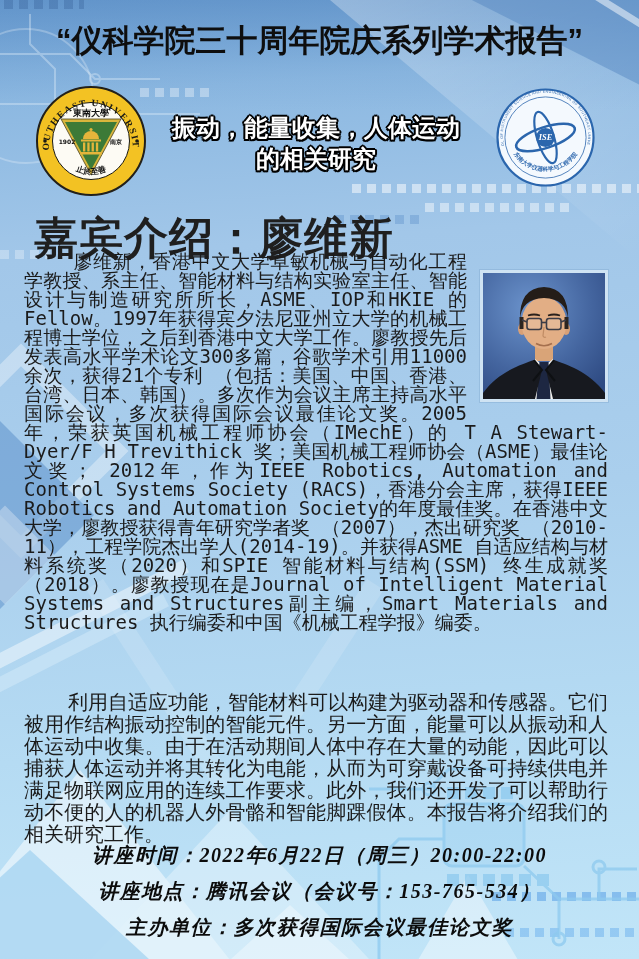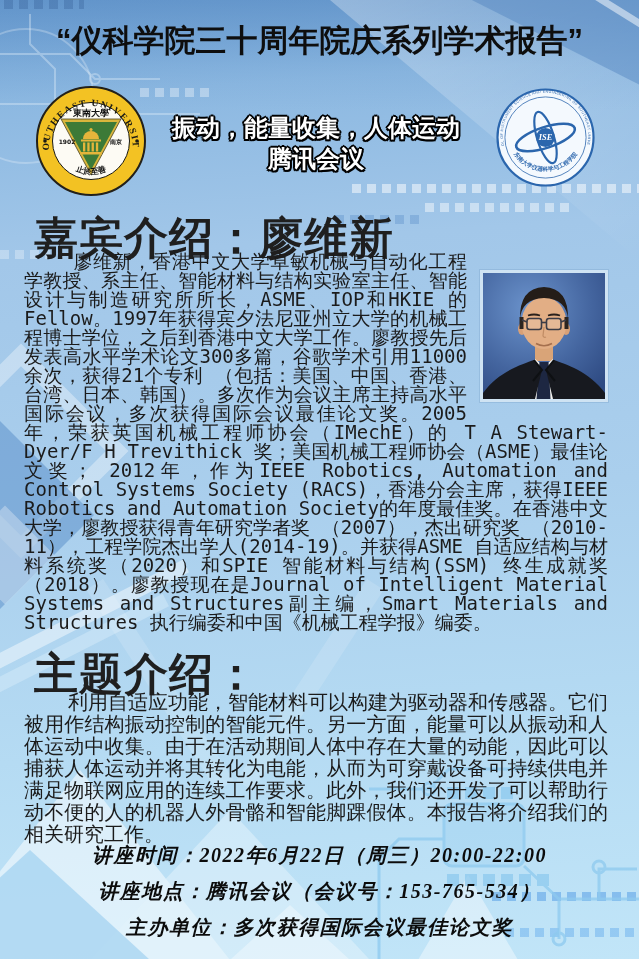--- a/index.html
+++ b/index.html
@@ -110,21 +110,21 @@
   </div>
 
   <div class="layer-content">
 
     <div class="title-block">
       <div>“仪科学院三十周年院庆系列学术报告”</div>
     </div>
 
     <div class="subtitle-block">
       <div>振动，能量收集，人体运动</div>
-      <div>腾讯会议</div>
+      <div>的相关研究</div>
     </div>
 
     <svg class="seal-left" viewBox="0 0 110 110">
       <defs>
         <path id="seu-top" d="M 13,62 A 42,42 0 1 1 97,62"></path>
         <path id="seu-bot" d="M 21,64 A 36,36 0 0 0 89,64"></path>
       </defs>
       <circle cx="55" cy="55" r="54" fill="#f3c223" stroke="#22201a" stroke-width="2"></circle>
       <circle cx="55" cy="55" r="38.5" fill="#fdfbf4" stroke="#1a1a14" stroke-width="1"></circle>
       <text font-family="Liberation Serif,serif" font-size="9.5" font-weight="bold" fill="#1a1a14" letter-spacing="1.5">
@@ -208,21 +208,20 @@
           <polygon points="56.5,89 65.5,89 67.5,126 53.5,126" fill="#1d2742"></polygon>
           <path d="M0,126 L0,120 C16,98 40,91 51,87 L59,97 L52,126 Z" fill="#17191f"></path>
           <path d="M122,126 L122,120 C106,98 82,91 71,87 L63,97 L70,126 Z" fill="#17191f"></path>
           <path d="M51,87 L59,97 L50,108" stroke="#0e1013" stroke-width="2" fill="none"></path>
           <path d="M71,87 L63,97 L72,108" stroke="#0e1013" stroke-width="2" fill="none"></path>
         </svg>
       </div>
       <span>廖维新，香港中文大学卓敏机械与自动化工程学教授、系主任、智能材料与结构实验室主任、智能设计与制造研究所所长，ASME、IOP和HKIE 的Fellow。1997年获得宾夕法尼亚州立大学的机械工程博士学位，之后到香港中文大学工作。廖教授先后发表高水平学术论文300多篇，谷歌学术引用11000余次，获得21个专利 （包括：美国、中国、香港、台湾、日本、韩国）。多次作为会议主席主持高水平国际会议，多次获得国际会议最佳论文奖。2005年，荣获英国机械工程师协会（IMechE）的 T A Stewart-Dyer/F H Trevithick 奖；美国机械工程师协会（ASME）最佳论文奖； 2012年，作为IEEE Robotics, Automation and Control Systems Society (RACS)，香港分会主席，获得IEEE Robotics and Automation Society的年度最佳奖。在香港中文大学，廖教授获得青年研究学者奖 （2007），杰出研究奖 （2010-11），工程学院杰出学人(2014-19)。并获得ASME 自适应结构与材料系统奖（2020）和SPIE 智能材料与结构(SSM) 终生成就奖（2018）。廖教授现在是Journal of Intelligent Material Systems and Structures副主编，Smart Materials and Structures 执行编委和中国《机械工程学报》编委。</span>
     </div>
 
-    <div class="section-heading h-topic">主题介绍：</div>
     <div class="para topic-body">利用自适应功能，智能材料可以构建为驱动器和传感器。它们被用作结构振动控制的智能元件。另一方面，能量可以从振动和人体运动中收集。由于在活动期间人体中存在大量的动能，因此可以捕获人体运动并将其转化为电能，从而为可穿戴设备可持续供电并满足物联网应用的连续工作要求。此外，我们还开发了可以帮助行动不便的人的机器人外骨骼和智能脚踝假体。本报告将介绍我们的相关研究工作。</div>
 
     <div class="footer-line f1">讲座时间：2022年6月22日（周三）20:00-22:00</div>
     <div class="footer-line f2">讲座地点：腾讯会议（会议号：153-765-534）</div>
     <div class="footer-line f3">主办单位：多次获得国际会议最佳论文奖</div>
 
   </div>
 </div>
 
 </body></html>

